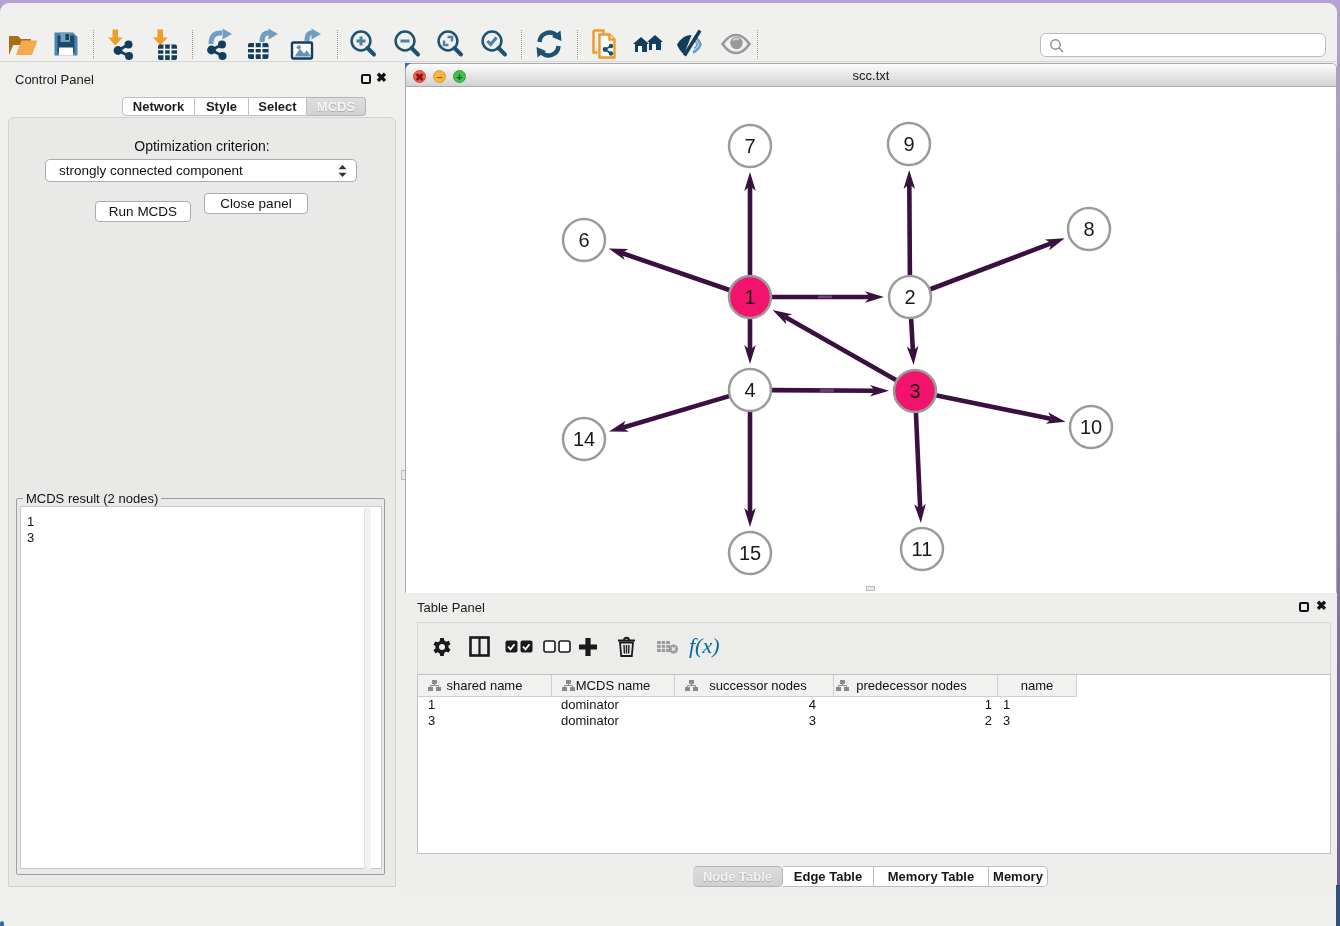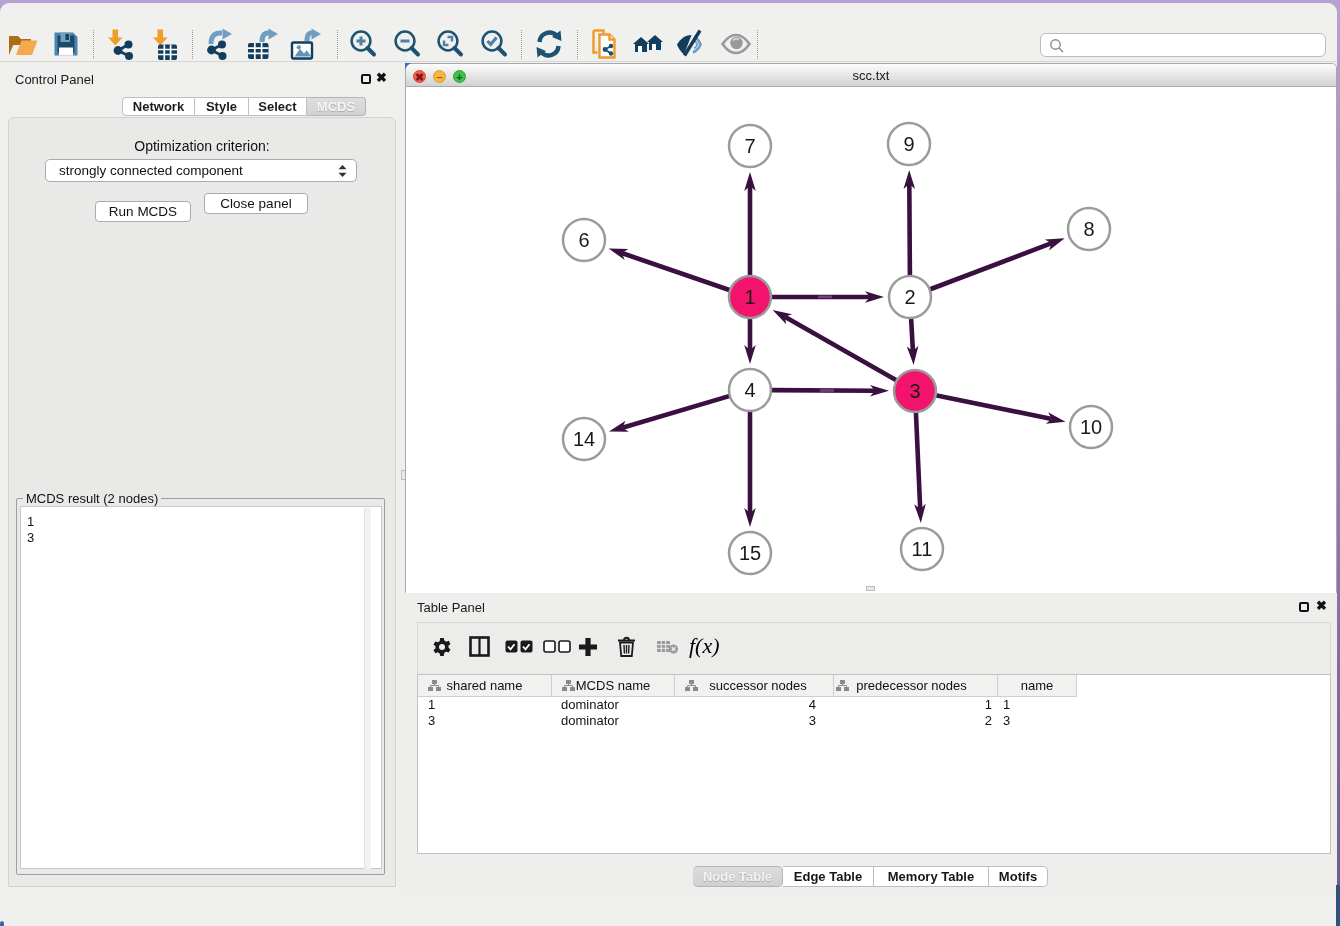--- a/index.html
+++ b/index.html
@@ -327,21 +327,21 @@
         <path d="M7 9 l.4 8.5 M12 9 l-.4 8.5 M9.5 9 v8.5" stroke="#1a1a1a" stroke-width="1.4"></path>
       </svg>
   <svg style="position:absolute;left:252px;top:46px" width="22" height="13" viewBox="0 0 22 13">
         <g fill="#9a9a9a">
           <rect x="0" y="0" width="13" height="11" rx="1"></rect>
           <path d="M0 3.6 h13 M0 7.3 h13 M4.3 0 v11 M8.6 0 v11" stroke="#ececeb" stroke-width="1"></path>
           <circle cx="16.5" cy="8" r="4.5"></circle>
           <path d="M14.7 6.2 l3.6 3.6 M18.3 6.2 l-3.6 3.6" stroke="#ececeb" stroke-width="1.3"></path>
         </g>
       </svg>
-  <div style="position:absolute;left:284px;top:38px;font-family:'Liberation Serif',serif;font-style:italic;font-size:22px;color:#000000;">f(x)</div>
+  <div style="position:absolute;left:284px;top:38px;font-family:'Liberation Serif',serif;font-style:italic;font-size:22px;color:#0369a1;">f(x)</div>
   <div id="ttable">
     <div id="thead" style="left:0;width:659px;">
       <div class="thcell" style="left:0;width:134px;">shared name</div>
       <div class="thcell" style="left:134px;width:123px;">MCDS name</div>
       <div class="thcell" style="left:265px;width:151px;text-align:center;">successor nodes</div>
       <div class="thcell" style="left:408px;width:172px;">predecessor nodes</div>
       <div class="thcell" style="left:580px;width:79px;">name</div>
       <svg class="treeic" style="left:10px" width="13" height="13" viewBox="0 0 13 13">
             <g fill="#8a8a8a">
               <rect x="4" y="1" width="5" height="4"></rect>
@@ -383,18 +383,18 @@
     <div class="trow" style="left:10px;top:38px;">3</div>
     <div class="trow" style="left:143px;top:38px;">dominator</div>
     <div class="trow" style="left:257px;top:38px;width:141px;text-align:right;">3</div>
     <div class="trow" style="left:408px;top:38px;width:166px;text-align:right;">2</div>
     <div class="trow" style="left:585px;top:38px;">3</div>
   </div>
   <div id="ttabs">
     <div class="sel" style="width:90px">Node Table</div>
         <div style="width:91px">Edge Table</div>
         <div style="width:115px">Memory Table</div>
-        <div style="width:59px">Motifs</div>
+        <div style="width:59px">Memory</div>
   </div>
 </div>
 <div style="position:absolute;left:0;top:918px;width:4px;height:5px;background:#3767a8;border-radius:50% 50% 0 0;"></div>
 </div>
 <div style="position:absolute;right:0;top:885px;width:4px;height:41px;background:#31517c;"></div>
 
 </body></html>

